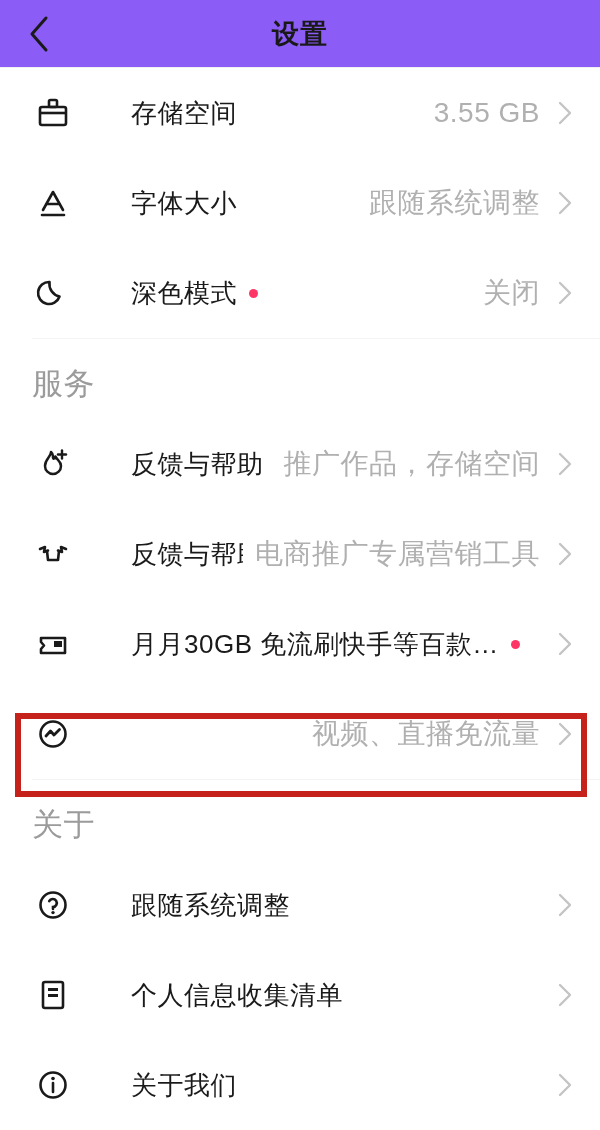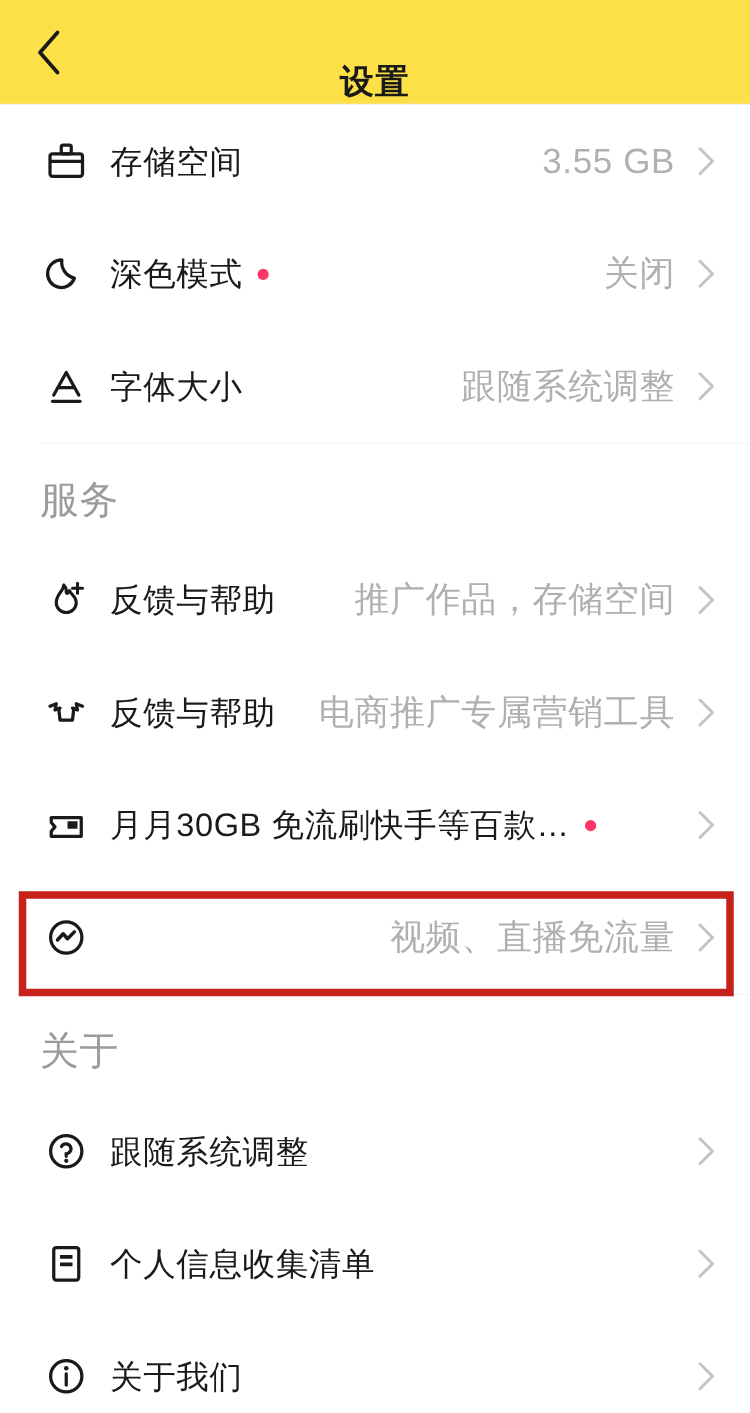--- a/index.html
+++ b/index.html
@@ -15,24 +15,24 @@
   .screen {
     position: relative;
     width: 600px;
     height: 1130px;
     background: #ffffff;
   }
 
   
   .header {
     position: relative;
-    height: 84px;
-    background: #fde047;
-    display: flex;
-    align-items: flex-end;
+    height: 68px;
+    background: #8b5cf6;
+    display: flex;
+    align-items: center;
     justify-content: center;
     border-bottom: 1px solid #f0f0f0;
   }
   .back-btn {
     position: absolute;
     left: 26px;
     top: 50%;
     transform: translateY(-50%);
     width: 44px;
     height: 44px;
@@ -67,20 +67,21 @@
     display: flex;
     align-items: center;
     justify-content: center;
     margin-right: 14px;
   }
   .row-label {
     font-size: 26px;
     color: #1a1a1a;
     white-space: nowrap;
     letter-spacing: 0.5px;
+    margin-left: 43px;
   }
   .row-label-wrap {
     display: flex;
     align-items: center;
     flex: 1;
     min-width: 0;
     overflow: hidden;
   }
   .dot {
     width: 9px;
@@ -175,53 +176,53 @@
       <span class="chev">
         <svg width="16" height="26" viewBox="0 0 16 26">
           <path d="M3 3 L13 13 L3 23" fill="none" stroke="#c4c4c4" stroke-width="2.4" stroke-linecap="round" stroke-linejoin="round"></path>
         </svg>
       </span>
     </div>
 
     <div class="row">
       <span class="row-icon">
         <svg width="34" height="34" viewBox="0 0 34 34">
-          <path d="M23.5 20.5 A11 11 0 1 1 13.5 6 A13 13 0 0 0 23.5 20.5 Z" fill="none" stroke="#1a1a1a" stroke-width="2.6" stroke-linejoin="round"></path>
-        </svg>
-      </span>
-      <span class="row-label-wrap">
-        <span class="row-label">深色模式</span>
-        <span class="dot"></span>
-      </span>
-      <span class="row-value">关闭</span>
-      <span class="chev">
-        <svg width="16" height="26" viewBox="0 0 16 26">
-          <path d="M3 3 L13 13 L3 23" fill="none" stroke="#c4c4c4" stroke-width="2.4" stroke-linecap="round" stroke-linejoin="round"></path>
-        </svg>
-      </span>
-    </div>
-
-    <div class="row">
-      <span class="row-icon">
-        <svg width="34" height="34" viewBox="0 0 34 34">
           <path d="M7 24 L17 6 L27 24" fill="none" stroke="#1a1a1a" stroke-width="2.6" stroke-linecap="round" stroke-linejoin="round"></path>
           <line x1="11" y1="18" x2="23" y2="18" stroke="#1a1a1a" stroke-width="2.6" stroke-linecap="round"></line>
           <line x1="6" y1="29" x2="28" y2="29" stroke="#1a1a1a" stroke-width="2.6" stroke-linecap="round"></line>
         </svg>
       </span>
       <span class="row-label-wrap">
         <span class="row-label">字体大小</span>
       </span>
       <span class="row-value">跟随系统调整</span>
       <span class="chev">
         <svg width="16" height="26" viewBox="0 0 16 26">
           <path d="M3 3 L13 13 L3 23" fill="none" stroke="#c4c4c4" stroke-width="2.4" stroke-linecap="round" stroke-linejoin="round"></path>
         </svg>
       </span>
     </div>
+
+    <div class="row">
+      <span class="row-icon">
+        <svg width="34" height="34" viewBox="0 0 34 34">
+          <path d="M23.5 20.5 A11 11 0 1 1 13.5 6 A13 13 0 0 0 23.5 20.5 Z" fill="none" stroke="#1a1a1a" stroke-width="2.6" stroke-linejoin="round"></path>
+        </svg>
+      </span>
+      <span class="row-label-wrap">
+        <span class="row-label">深色模式</span>
+        <span class="dot"></span>
+      </span>
+      <span class="row-value">关闭</span>
+      <span class="chev">
+        <svg width="16" height="26" viewBox="0 0 16 26">
+          <path d="M3 3 L13 13 L3 23" fill="none" stroke="#c4c4c4" stroke-width="2.4" stroke-linecap="round" stroke-linejoin="round"></path>
+        </svg>
+      </span>
+    </div>
   </div>
 
   <div class="divider"></div>
 
   <div class="section-title">服务</div>
 
   <div class="list">
 
     <div class="row">
       <span class="row-icon">

